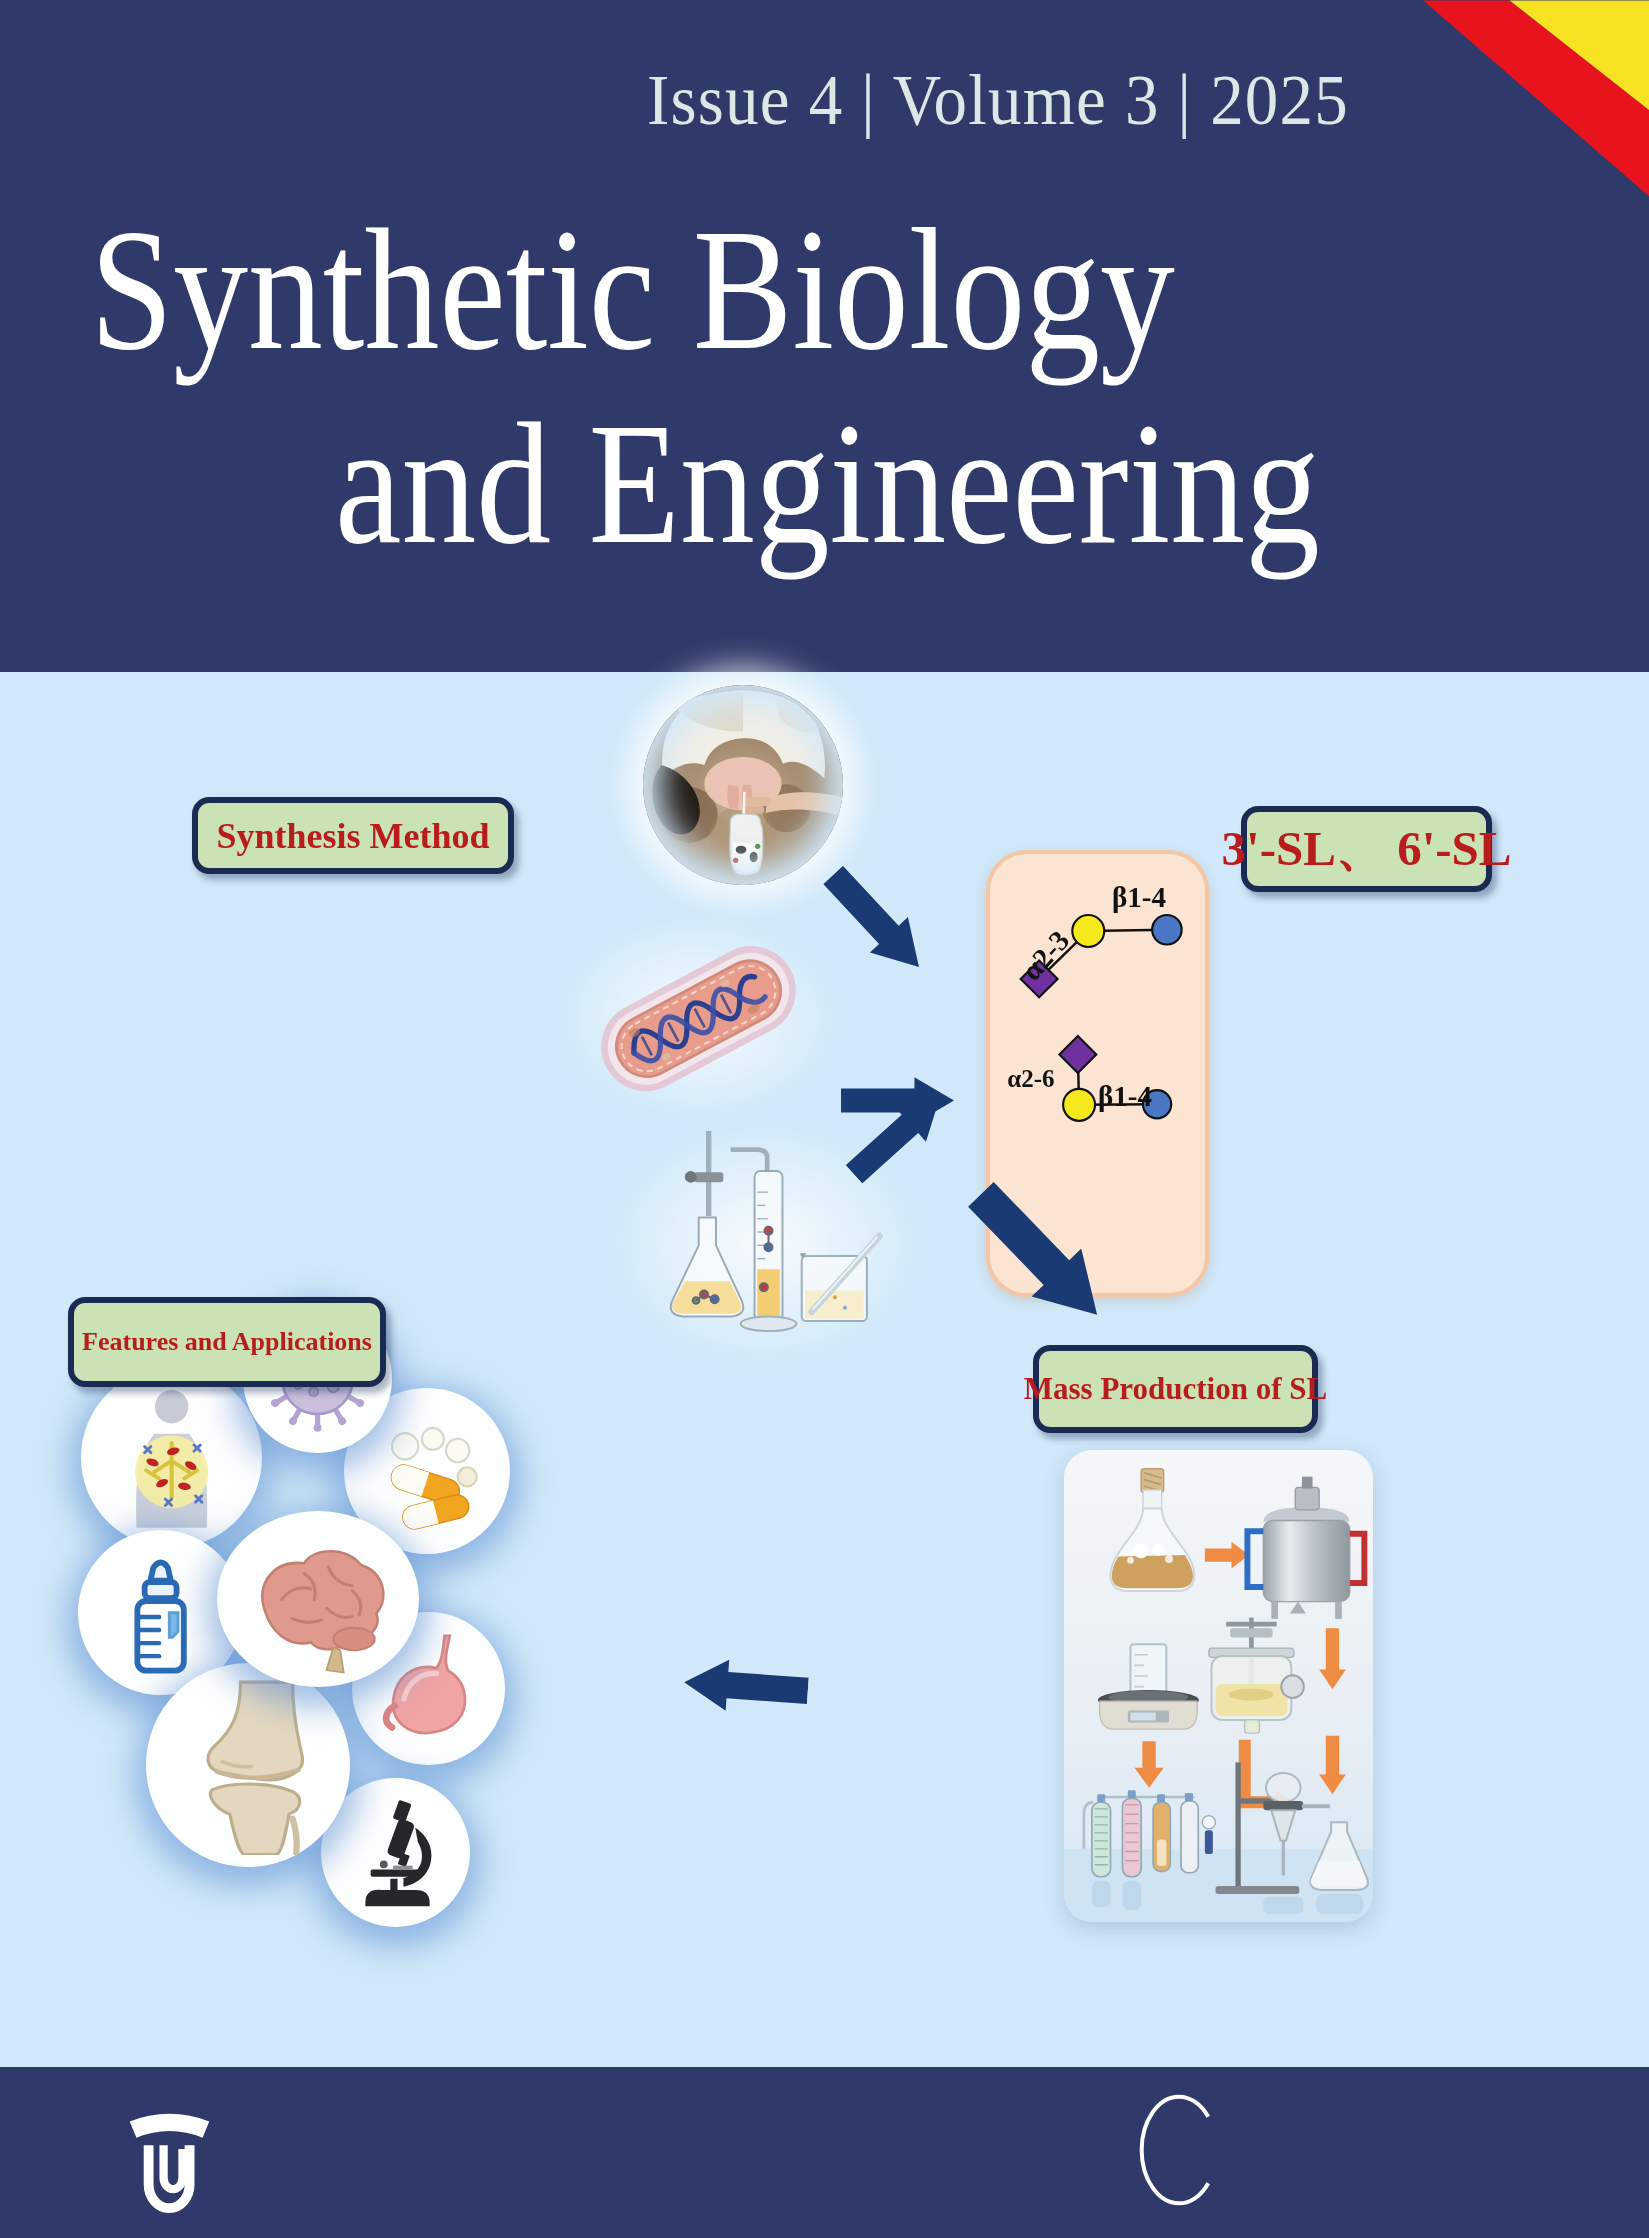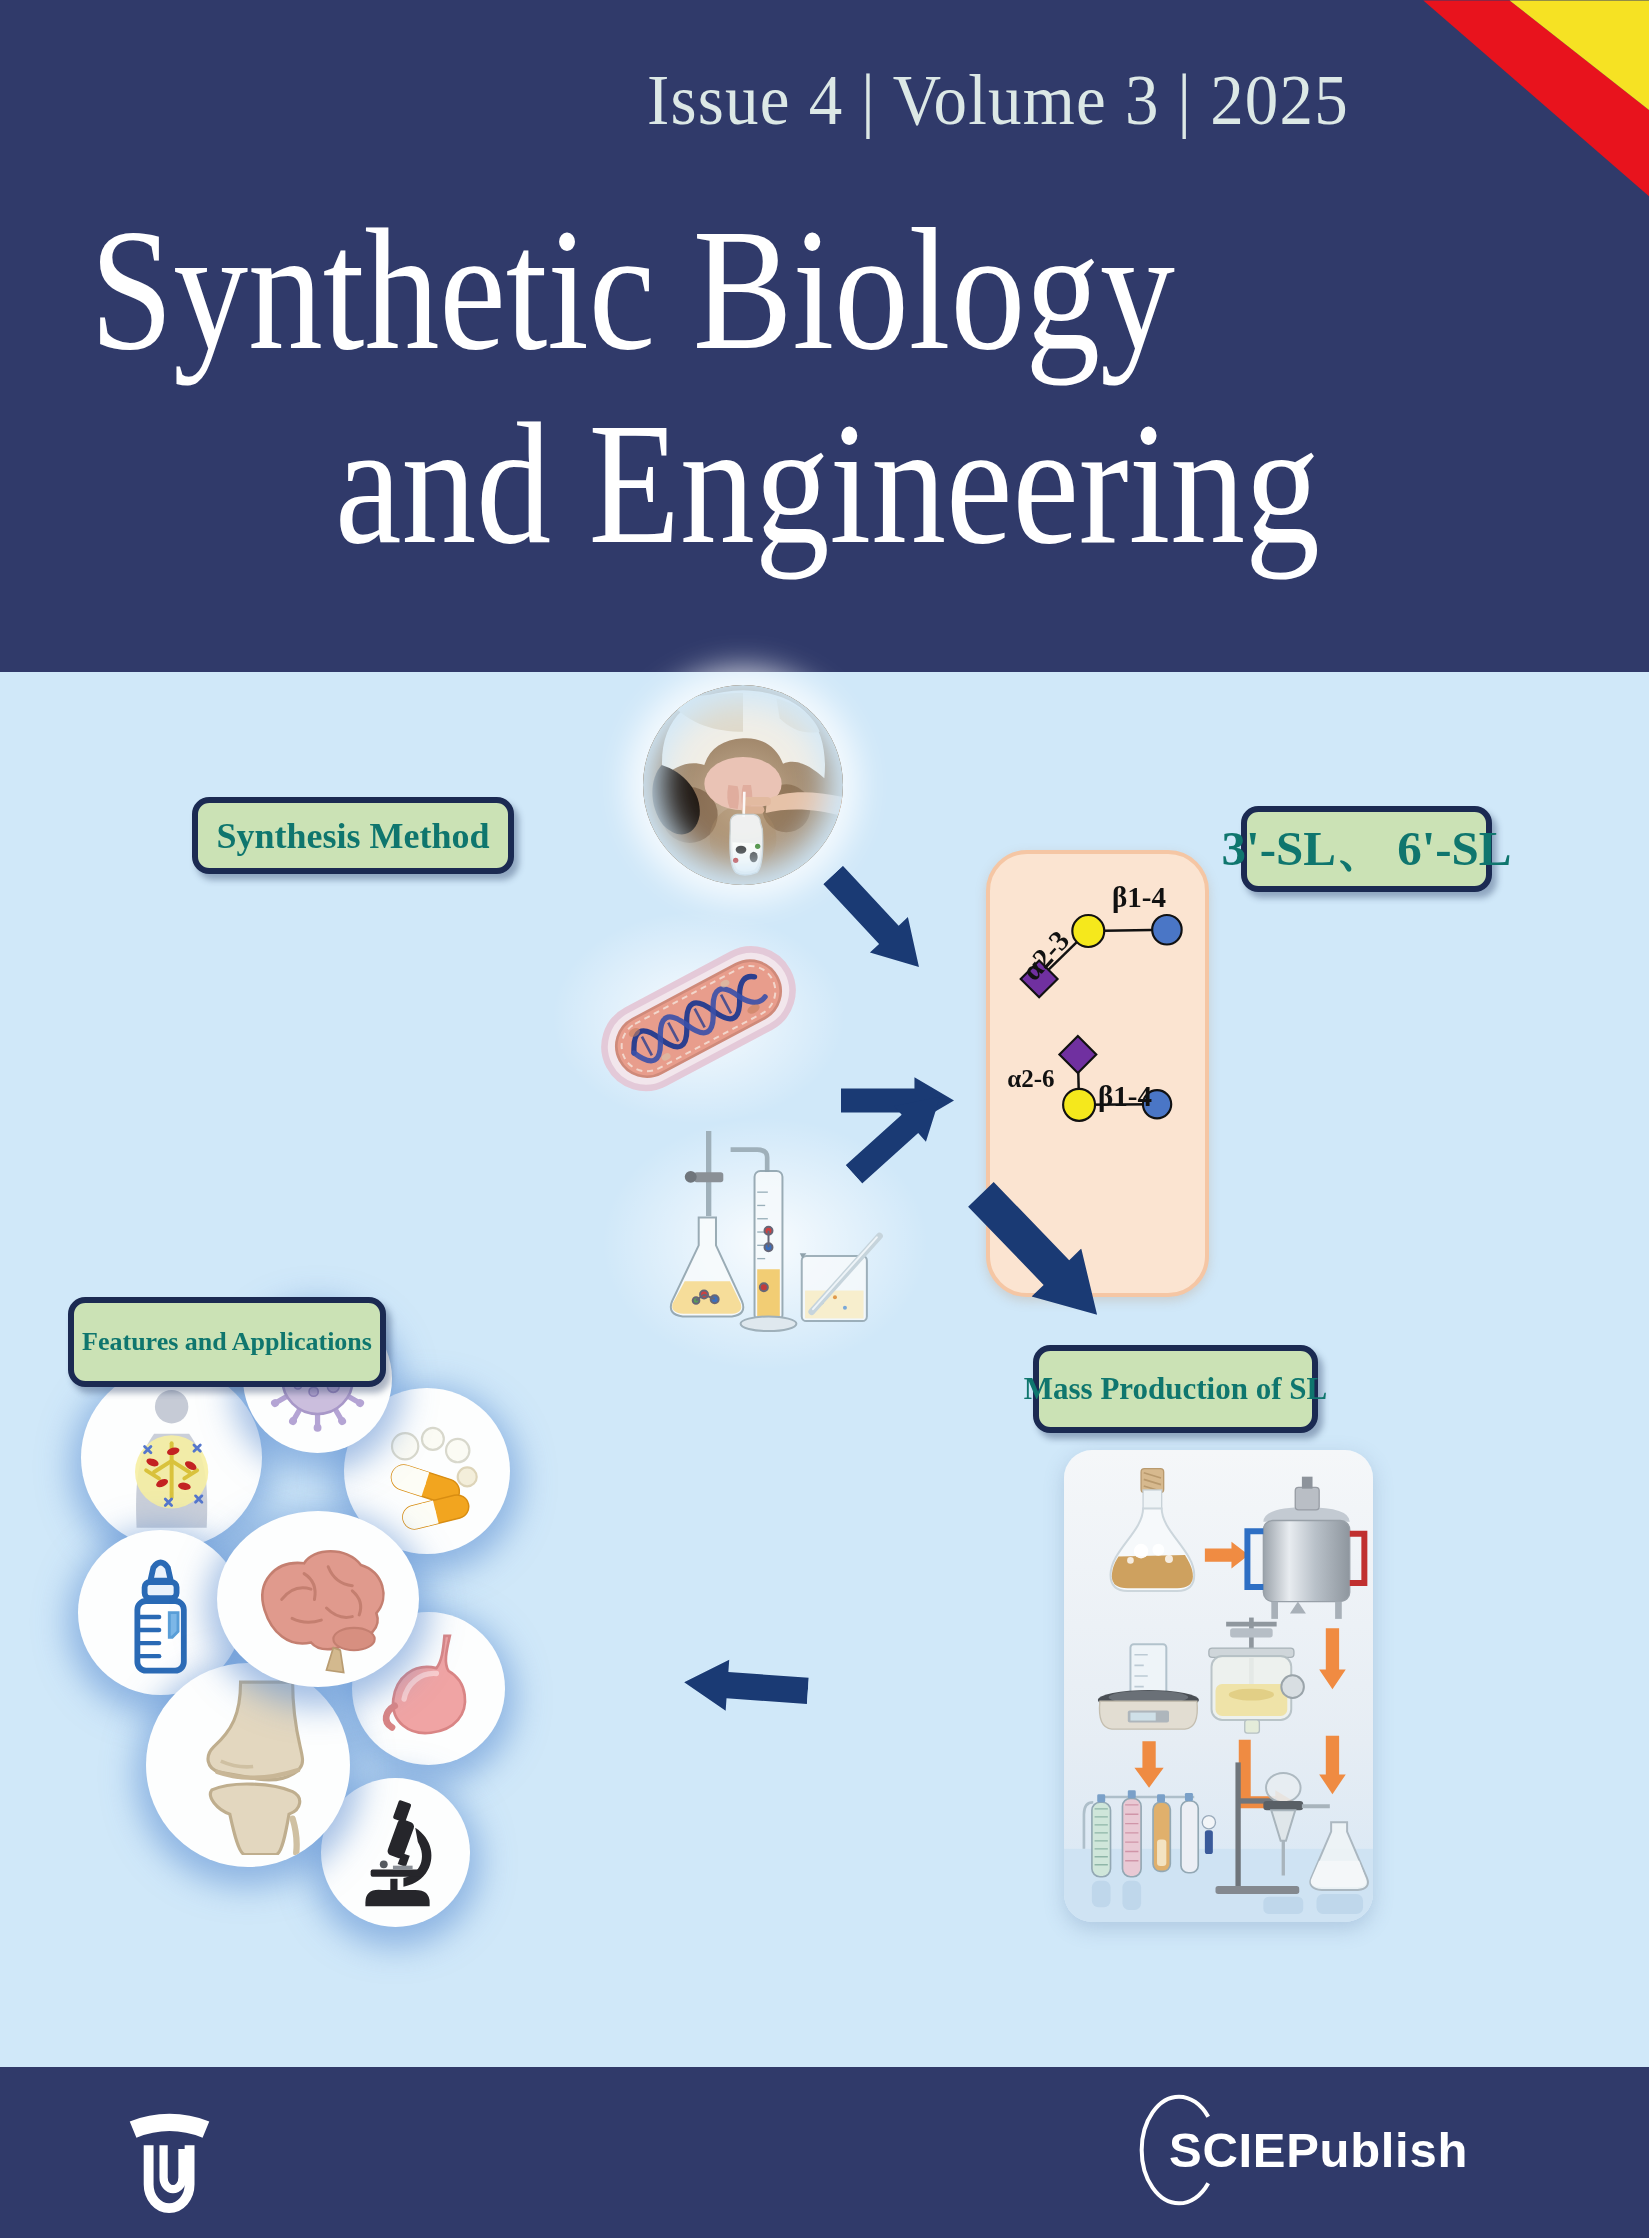--- a/index.html
+++ b/index.html
@@ -13,21 +13,21 @@
   body{font-family:"Liberation Serif",serif;background:var(--body_blue);position:relative;overflow:hidden}
   .abs{position:absolute}
   .header{left:0;top:0;width:1649px;height:672px;background:var(--navy)}
   .footer{left:0;top:2067px;width:1649px;height:172px;background:var(--navy)}
   .issue-line{left:346px;top:59px;width:1304px;text-align:center;font-size:72px;
     color:var(--issue_text);letter-spacing:1.3px;transform:scaleX(.93);transform-origin:center;white-space:nowrap}
   .journal-title{left:90px;top:193px;color:#fff;font-size:174px;line-height:194px;
     transform:scaleX(.86);transform-origin:left top;white-space:nowrap}
   .journal-title .l2{padding-left:285px}
   .green-label{background:var(--label_green);border:6px solid var(--label_border);border-radius:17.3px;
-    display:flex;align-items:center;justify-content:center;color:#0f766e;font-weight:bold;
+    display:flex;align-items:center;justify-content:center;color:#b91c1c;font-weight:bold;
     box-shadow:4.7px 6px 6.7px rgba(40,60,100,.38);white-space:nowrap;z-index:5}
   .peach-box{left:986px;top:850px;width:223px;height:447px;background:var(--peach);
     border:4px solid var(--peach_border);border-radius:41px;box-shadow:0 4px 10.6px rgba(180,130,90,.25)}
   .nav-arrow svg{display:block;width:100%;height:100%}
   .nav-arrow polygon{fill:var(--arrow)}
   .photo-circle{border-radius:50%;overflow:hidden;box-shadow:0 0 31px 17.3px rgba(255,255,255,.75)}
   .photo-circle:after{content:"";position:absolute;inset:0;border-radius:50%;
     box-shadow:inset 0 0 32px 17.3px var(--body_blue)}
   .feature-circle{border-radius:50%;background:#fdfefe;overflow:hidden;
     box-shadow:0 9.3px 32px 10.6px rgba(88,138,208,.55);display:flex;align-items:center;justify-content:center}
@@ -465,15 +465,14 @@
 
 <div class="abs footer">
   <svg class="abs" style="left:93px;top:22.6px;width:153px;height:126px" viewBox="0 0 230 320" fill="#fff">
     <path d="M14,80 A270,270 0 0 1 216,80 L199,121 A225,225 0 0 0 31,121 Z"></path>
     <path d="M62,140 L62,240 A52,60 0 0 0 166,240 L166,140" fill="none" stroke="#fff" stroke-width="25"></path>
     <path d="M100,140 L100,222 A24,30 0 0 0 148,222 L148,150" fill="none" stroke="#fff" stroke-width="21"></path>
   </svg>
   <svg class="abs" style="left:74px;top:27px;width:80px;height:112px;left:1139px" viewBox="0 0 120 168">
     <ellipse cx="60" cy="84" rx="56" ry="80" fill="none" stroke="#fff" stroke-width="6" pathLength="100" stroke-dasharray="76 24" stroke-dashoffset="-12"></ellipse>
   </svg>
-  <div class="abs pub-logo-text" style="left:1169px;top:55px">SCIEPublish</div>
 </div>
 
 
 </body></html>

